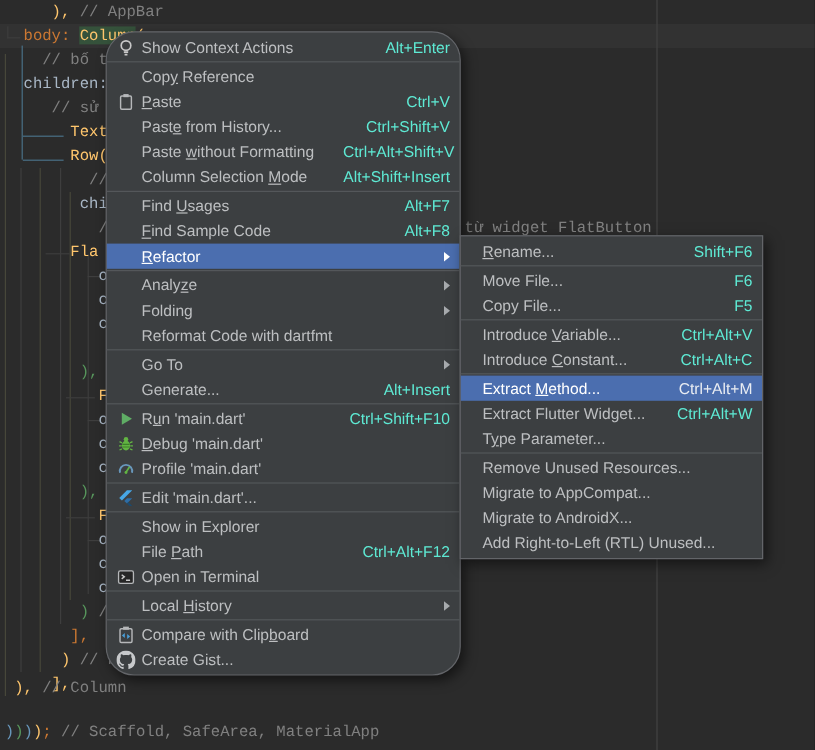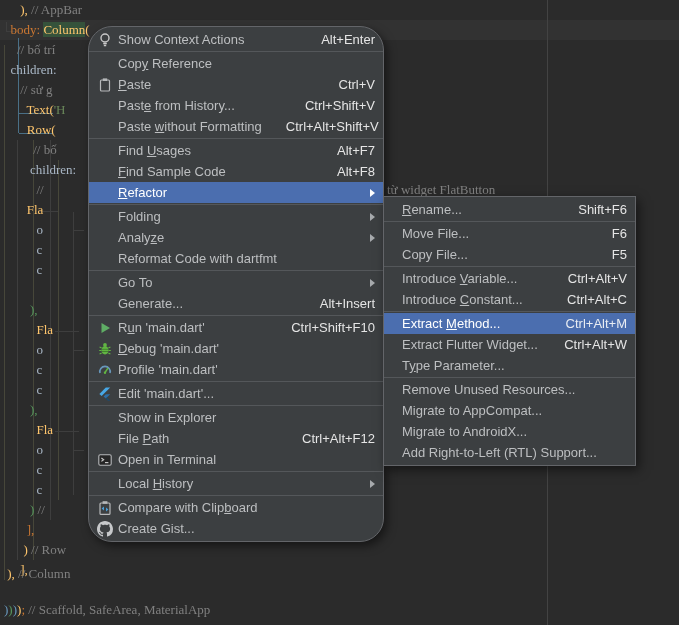--- a/index.html
+++ b/index.html
@@ -2,36 +2,36 @@
 <html><head>
 <meta charset="utf-8">
 <style>
   html,body{margin:0;padding:0;background:#1e1e1e;}
   .screen{position:relative;width:679px;height:625px;background:#2b2b2b;overflow:hidden;
           font-family:"Liberation Sans",sans-serif;}
   
   .editor{position:absolute;inset:0;}
   .cur-line{position:absolute;left:0;width:679px;height:20px;background:#323232;}
   .code-line{position:absolute;left:4px;height:20px;line-height:20px;white-space:pre;
-             font-family:Liberation Serif, serif;font-size:13px;}
+             font-family:Liberation Mono, monospace;font-size:13px;}
   .seg-y{color:#ffc66d}.seg-o{color:#cc7832}.seg-s{color:#6a8759}.seg-p{color:#a9b7c6}
   .seg-c{color:#808080}.seg-g{color:#57965c}.seg-b{color:#6897bb}
   .seg-hl{background:#35523b;}
   .guide{position:absolute;}
   .guide.gray{background:#3e3e3e}.guide.olive{background:#47473a}.guide.blue{background:#4a7087}
   .margin-line{position:absolute;top:0;width:1px;height:625px;background:#434343;}
   
   .menu{position:absolute;background:#3c3f41;border:1px solid #636569;padding:2px 0;
         box-shadow:3px 4px 10px rgba(0,0,0,.5);font-size:13px;z-index:10;}
   .mi{height:21px;display:flex;align-items:center;padding:0 8px 0 6px;color:#bdbfc1;cursor:default;}
   .mi.sel{background:#4b6eaf;color:#ffffff;}
   .mi .ic{width:20px;height:16px;margin-right:3px;flex:0 0 20px;display:flex;align-items:center;justify-content:center;}
   .menu.noicons .mi{padding-left:18px;}
   .mi .lbl{white-space:nowrap;}
-  .mi .sc{margin-left:auto;padding-left:24px;color:#e5e5e5;white-space:nowrap;}
+  .mi .sc{margin-left:auto;padding-left:24px;color:#5eead4;white-space:nowrap;}
   .mi.sel .sc{color:#e8ecf2;}
   .mi .arrow{margin-left:auto;width:0;height:0;border-left:5px solid #a7aaad;
              border-top:4px solid transparent;border-bottom:4px solid transparent;}
   .mi.sel .arrow{border-left-color:#ffffff;}
   .msep{height:1px;background:#54575a;margin:1px 0;}
 </style>
 </head>
 <body>
 
 <div class="screen">
@@ -120,45 +120,50 @@
       <div class="mi">
         <span class="ic"></span>
         <span class="lbl">Past<u>e</u> from History...</span>
         <span class="sc">Ctrl+Shift+V</span>
       </div>
       <div class="mi">
         <span class="ic"></span>
         <span class="lbl">Paste <u>w</u>ithout Formatting</span>
         <span class="sc">Ctrl+Alt+Shift+V</span>
       </div>
+      <div class="mi">
+        <span class="ic"></span>
+        <span class="lbl">Column Selection <u>M</u>ode</span>
+        <span class="sc">Alt+Shift+Insert</span>
+      </div>
       <div class="msep"></div>
       <div class="mi">
         <span class="ic"></span>
         <span class="lbl">Find <u>U</u>sages</span>
         <span class="sc">Alt+F7</span>
       </div>
       <div class="mi">
         <span class="ic"></span>
         <span class="lbl"><u>F</u>ind Sample Code</span>
         <span class="sc">Alt+F8</span>
       </div>
       <div class="mi sel">
         <span class="ic"></span>
         <span class="lbl"><u>R</u>efactor</span>
         <span class="arrow"></span>
       </div>
       <div class="msep"></div>
       <div class="mi">
         <span class="ic"></span>
+        <span class="lbl">Analy<u>z</u>e</span>
+        <span class="arrow"></span>
+      </div>
+      <div class="mi">
+        <span class="ic"></span>
         <span class="lbl">Folding</span>
-        <span class="arrow"></span>
-      </div>
-      <div class="mi">
-        <span class="ic"></span>
-        <span class="lbl">Analy<u>z</u>e</span>
         <span class="arrow"></span>
       </div>
       <div class="mi">
         <span class="ic"></span>
         <span class="lbl">Reformat Code with dartfmt</span>
       </div>
       <div class="msep"></div>
       <div class="mi">
         <span class="ic"></span>
         <span class="lbl">Go To</span>
@@ -297,16 +302,16 @@
       <div class="mi">
         <span class="lbl">Remove Unused Resources...</span>
       </div>
       <div class="mi">
         <span class="lbl">Migrate to AppCompat...</span>
       </div>
       <div class="mi">
         <span class="lbl">Migrate to AndroidX...</span>
       </div>
       <div class="mi">
-        <span class="lbl">Add Right-to-Left (RTL) Support...</span>
+        <span class="lbl">Add Right-to-Left (RTL) Unused...</span>
       </div>
     </div>
 </div>
 
 </body></html>

